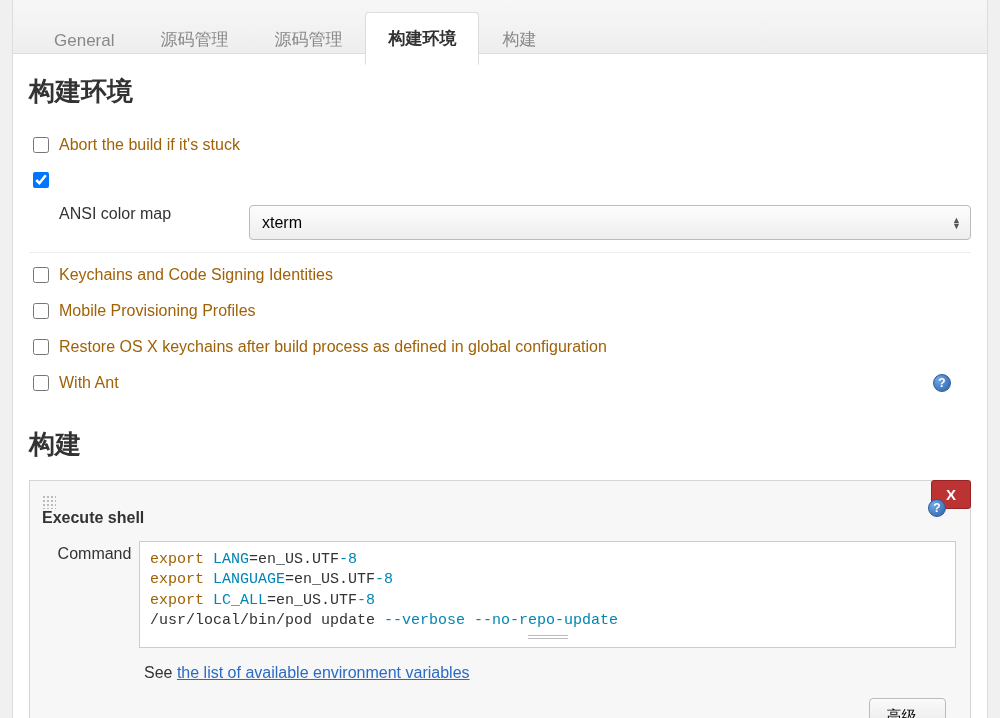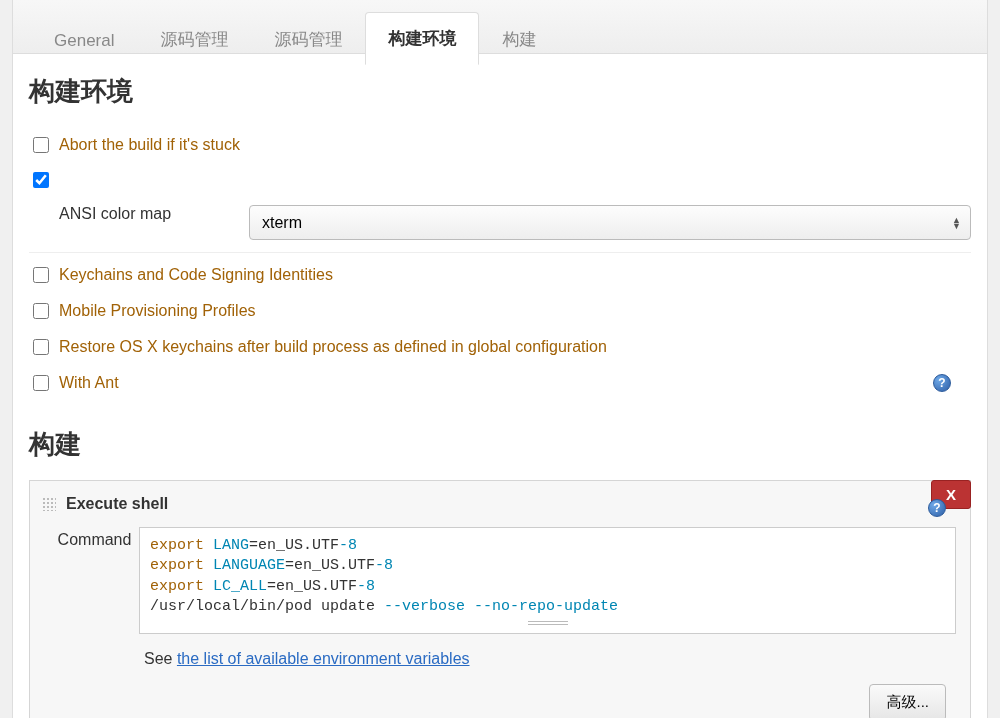--- a/index.html
+++ b/index.html
@@ -151,22 +151,23 @@
       color: #fff;
       border: 1px solid #922;
       padding: 5px 14px;
       font-size: 15px;
       font-weight: bold;
       cursor: pointer;
       border-radius: 3px;
     }
     .step-header {
       display: flex;
-      align-items: center;
+      align-items: flex-start;
       padding: 8px 6px;
+      flex-direction: column;
     }
     .drag-handle {
       width: 14px;
       height: 14px;
       background-image:
         radial-gradient(#bbb 1px, transparent 1px);
       background-size: 4px 4px;
       margin-right: 10px;
       cursor: move;
     }

